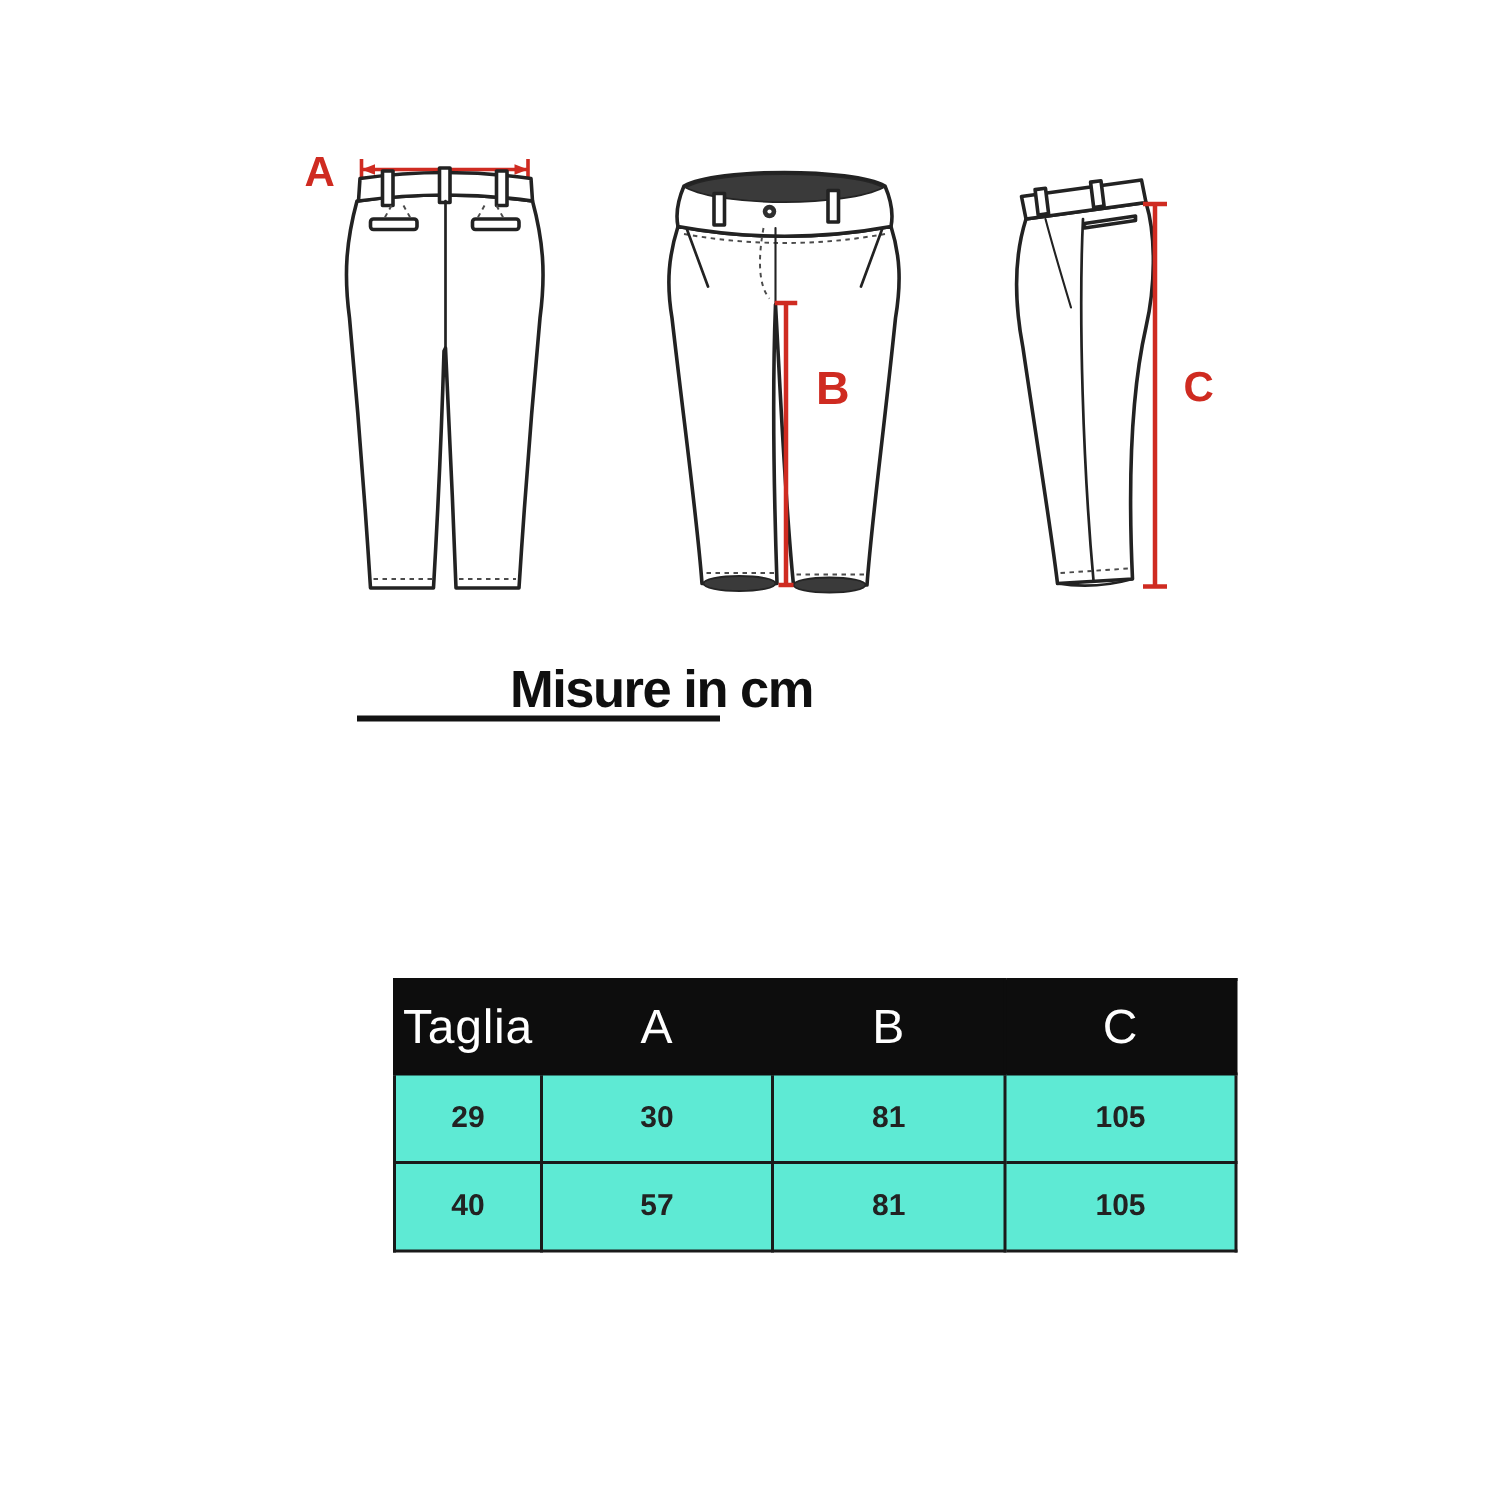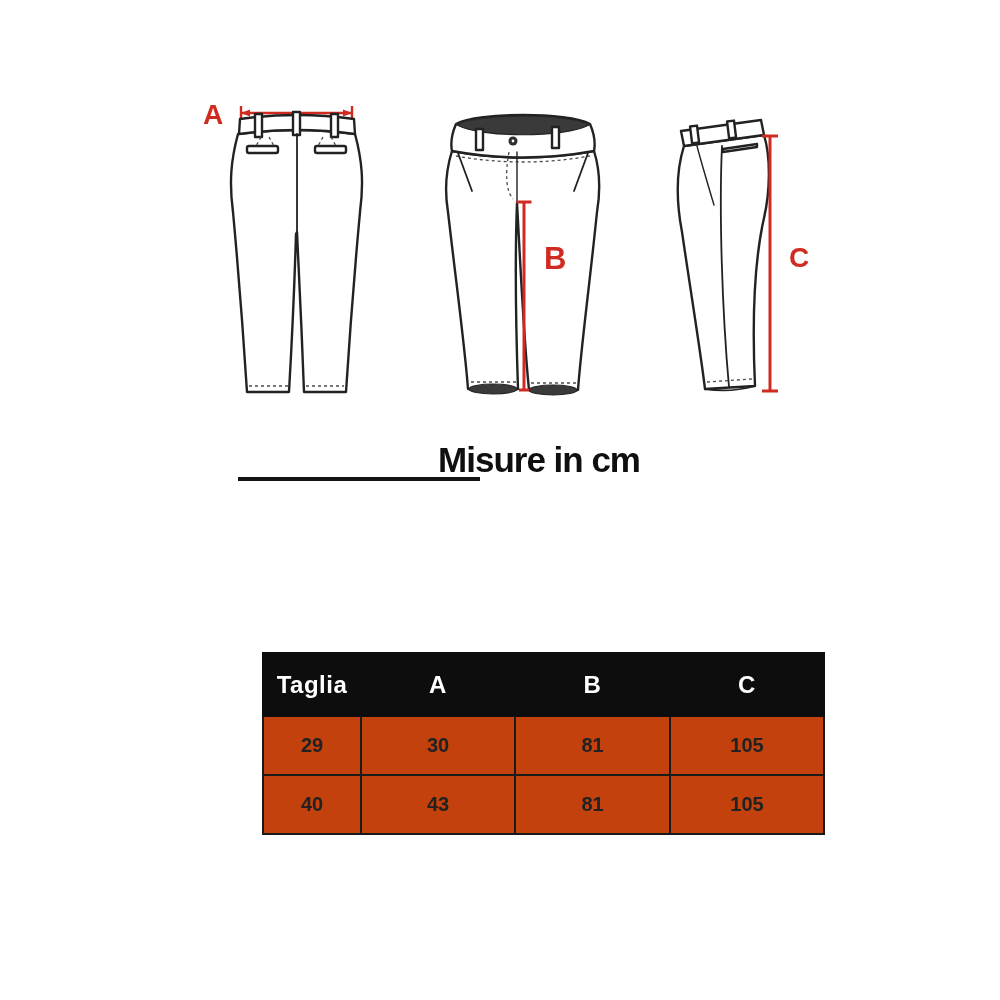--- a/index.html
+++ b/index.html
@@ -21,41 +21,41 @@
 
   .meas-label{
     position:absolute;color:var(--accent);font-weight:bold;
     line-height:1;user-select:none;
   }
   #label-a{left:203px;top:101px;font-size:28px;}
   #label-b{left:544px;top:243px;font-size:31px;}
   #label-c{left:789px;top:244px;font-size:28px;}
 
   .caption{
-    position:absolute;left:340px;top:440px;width:300px;text-align:right;
+    position:absolute;left:340px;top:440px;width:300px;text-align:left;
     font-size:35px;font-weight:bold;letter-spacing:-1px;color:#0f0f0f;
   }
   .caption-underline{
     position:absolute;left:238px;top:477px;width:242px;height:4px;background:#121212;
   }
 
   table.size-table{
     position:absolute;left:262px;top:652px;width:561px;
     border-collapse:collapse;table-layout:fixed;
   }
   table.size-table th,table.size-table td{
     border:2.5px solid var(--table-border);text-align:center;vertical-align:middle;padding:0;
   }
   table.size-table thead th{
     background:var(--table-header-bg);color:var(--table-header-text);
-    height:61px;font-size:24px;font-weight:bold;letter-spacing:0.5px;
+    height:61px;font-size:32px;font-weight:normal;letter-spacing:0.5px;
     border-color:var(--table-header-bg);
   }
   table.size-table tbody td{
-    height:57px;font-size:20px;font-weight:bold;color:#222222;background:#c2410c;
+    height:57px;font-size:20px;font-weight:bold;color:#222222;background:#5eead4;
   }
 </style>
 </head>
 <body>
 
 <div class="canvas">
 
   <svg width="1000" height="460" viewBox="0 0 1000 460">
 
     <g>
@@ -197,19 +197,19 @@
     </thead>
     <tbody>
       <tr>
         <td>29</td>
         <td>30</td>
         <td>81</td>
         <td>105</td>
       </tr>
       <tr>
         <td>40</td>
-        <td>43</td>
+        <td>57</td>
         <td>81</td>
         <td>105</td>
       </tr>
     </tbody>
   </table>
 </div>
 
 </body></html>

